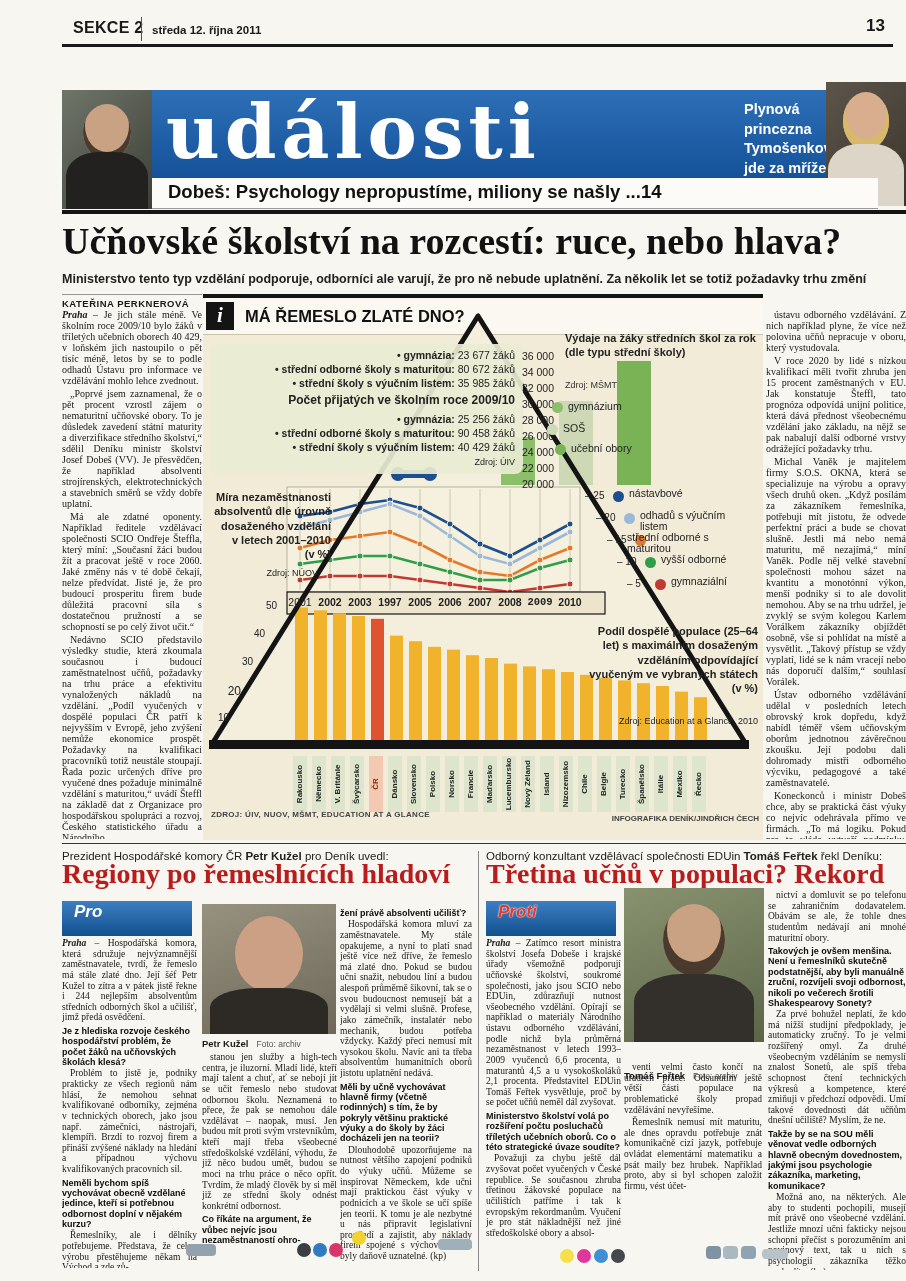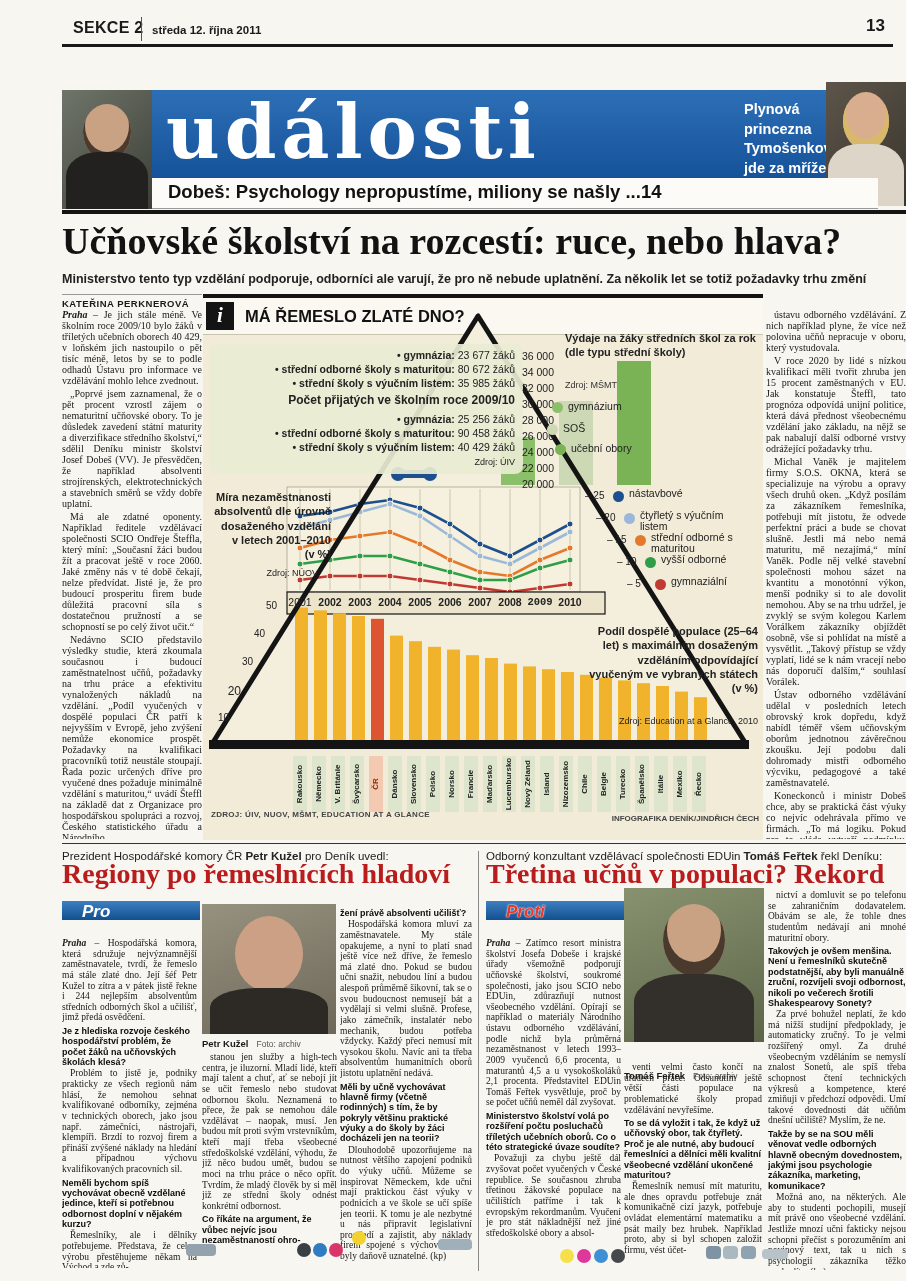--- a/index.html
+++ b/index.html
@@ -64,22 +64,22 @@
         font-family:"Liberation Serif",serif;font-style:italic;font-weight:bold;font-size:21px;line-height:27px;}
   .infog-title{left:42px;top:13px;font-size:16.5px;font-weight:bold;color:#111;}
   .ig-label{position:absolute;color:#222;}
   
   .sep-rule{left:62px;top:843px;width:844px;height:1px;background:#333;}
   .vdiv{left:478px;top:851px;width:1px;height:420px;background:#888;}
   .kicker{top:850px;font-size:11.5px;color:#222;white-space:nowrap;overflow:hidden;}
   .kicker b{font-weight:bold;}
   .headline2{top:858px;font-family:"Liberation Serif",serif;font-weight:bold;font-size:28px;
              color:#b91c1c;white-space:nowrap;}
-  .badge{top:901px;width:118px;height:19px;background:linear-gradient(180deg,#3d7fc1,#12508f);
-         color:#fff;font-weight:bold;font-style:italic;font-size:17px;line-height:22px;padding-left:20px;}
+  .badge{top:901px;width:118px;height:35px;background:linear-gradient(180deg,#3d7fc1,#12508f);
+         color:#fff;font-weight:bold;font-style:italic;font-size:17px;line-height:22px;padding-left:12px;}
   .badge.proti{color:#e8372c;text-shadow:0 0 2px #fff,0 0 1px #fff;}
   .caption{font-size:9.5px;}
   .caption b{font-weight:bold;}
   .caption .credit{color:#555;font-size:8.5px;margin-left:8px;}
   .icol{font-size:9.5px;line-height:1.12;}
   .icol p{margin:0 0 2px 0;}
   
   .mark{position:absolute;border-radius:7px;}
 </style>
 </head>
@@ -264,40 +264,40 @@
       <div class="ig-label" style="left: 365px; top: 106px; font-size: 10.5px;">gymnázium</div>
       <div class="ig-label" style="left: 344px; top: 130px; width: 11px; height: 11px; border-radius: 50%; background: rgb(205, 217, 180);"></div>
       <div class="ig-label" style="left: 360px; top: 128px; font-size: 10.5px;">SOŠ</div>
       <div class="ig-label" style="left: 352px; top: 150px; width: 11px; height: 11px; border-radius: 50%; background: rgb(121, 179, 86);"></div>
       <div class="ig-label" style="left: 368px; top: 148px; font-size: 10.5px;">učební obory</div>
       <div class="ig-label" style="left: 382px; top: 196px; font-size: 10px;">– 25</div>
       <div class="ig-label" style="left: 410px; top: 197px; width: 11px; height: 11px; border-radius: 50%; background: rgb(29, 79, 143);"></div>
       <div class="ig-label" style="left: 426px; top: 194px; font-size: 10.5px; width: 100px; line-height: 1.05;">nástavbové</div>
       <div class="ig-label" style="left: 393px; top: 218px; font-size: 10px;">– 20</div>
       <div class="ig-label" style="left: 421px; top: 219px; width: 11px; height: 11px; border-radius: 50%; background: rgb(156, 184, 217);"></div>
-      <div class="ig-label" style="left: 437px; top: 216px; font-size: 10.5px; width: 100px; line-height: 1.05;">čtyřletý s výučním listem</div>
+      <div class="ig-label" style="left: 437px; top: 216px; font-size: 10.5px; width: 100px; line-height: 1.05;">odhadů s výučním listem</div>
       <div class="ig-label" style="left: 404px; top: 240px; font-size: 10px;">– 15</div>
       <div class="ig-label" style="left: 432px; top: 241px; width: 11px; height: 11px; border-radius: 50%; background: rgb(229, 121, 43);"></div>
-      <div class="ig-label" style="left: 448px; top: 238px; font-size: 10.5px; width: 100px; line-height: 1.05;">střední odborné s maturitou</div>
+      <div class="ig-label" style="left: 424px; top: 238px; font-size: 10.5px; width: 100px; line-height: 1.05;">střední odborné s maturitou</div>
       <div class="ig-label" style="left: 414px; top: 262px; font-size: 10px;">– 10</div>
       <div class="ig-label" style="left: 442px; top: 263px; width: 11px; height: 11px; border-radius: 50%; background: rgb(47, 158, 73);"></div>
       <div class="ig-label" style="left: 458px; top: 260px; font-size: 10.5px; width: 100px; line-height: 1.05;">vyšší odborné</div>
       <div class="ig-label" style="left: 424px; top: 284px; font-size: 10px;">– 5</div>
       <div class="ig-label" style="left: 452px; top: 285px; width: 11px; height: 11px; border-radius: 50%; background: rgb(192, 58, 50);"></div>
       <div class="ig-label" style="left: 468px; top: 282px; font-size: 10.5px; width: 100px; line-height: 1.05;">gymnaziální</div>
       <div class="ig-label" style="left: 0px; top: 196px; width: 128px; text-align: right; font-weight: bold; font-size: 11px; line-height: 1.3; white-space: pre-line;">Míra nezaměstnanosti
 absolventů dle úrovně
 dosaženého vzdělání
 v letech 2001–2010
 (v %)</div>
       <div class="ig-label" style="left: 0px; top: 274px; width: 115px; text-align: right; font-size: 9px;">Zdroj: NÚOV</div>
       <div class="ig-label" style="left: 82px; top: 302px; width: 30px; text-align: center; font-weight: normal; font-size: 10.5px;">2001</div>
       <div class="ig-label" style="left: 112px; top: 302px; width: 30px; text-align: center; font-weight: bold; font-size: 10.5px;">2002</div>
       <div class="ig-label" style="left: 142px; top: 302px; width: 30px; text-align: center; font-weight: bold; font-size: 10.5px;">2003</div>
-      <div class="ig-label" style="left: 172px; top: 302px; width: 30px; text-align: center; font-weight: bold; font-size: 10.5px;">2004</div>
+      <div class="ig-label" style="left: 172px; top: 302px; width: 30px; text-align: center; font-weight: bold; font-size: 10.5px;">1997</div>
       <div class="ig-label" style="left: 202px; top: 302px; width: 30px; text-align: center; font-weight: bold; font-size: 10.5px;">2005</div>
       <div class="ig-label" style="left: 232px; top: 302px; width: 30px; text-align: center; font-weight: bold; font-size: 10.5px;">2006</div>
       <div class="ig-label" style="left: 262px; top: 302px; width: 30px; text-align: center; font-weight: bold; font-size: 10.5px;">2007</div>
       <div class="ig-label" style="left: 292px; top: 302px; width: 30px; text-align: center; font-weight: bold; font-size: 10.5px;">2008</div>
       <div class="ig-label" style="left: 322px; top: 302px; width: 30px; text-align: center; font-weight: bold; font-size: 10.5px; font-family: Liberation Mono, monospace;">2009</div>
       <div class="ig-label" style="left: 352px; top: 302px; width: 30px; text-align: center; font-weight: bold; font-size: 10.5px;">2010</div>
       <div class="ig-label" style="left: 52px; top: 306px; width: 22px; text-align: right; font-size: 10px;">50</div>
       <div class="ig-label" style="left: 40px; top: 334px; width: 22px; text-align: right; font-size: 10px;">40</div>
       <div class="ig-label" style="left: 28px; top: 362px; width: 22px; text-align: right; font-size: 10px;">30</div>
       <div class="ig-label" style="left: 16px; top: 390px; width: 22px; text-align: right; font-size: 12px;">20</div>
@@ -379,21 +379,20 @@
     </div>
   <div class="abs photo p-fertek">
       <div class="head"></div>
       <div class="body"></div>
     </div>
   <div class="abs caption" style="left:624px;top:1070px;width:140px;">
     <b>Tomáš Feřtek</b><span class="credit">Foto: archiv</span>
   </div>
   <div class="abs coltext icol" style="left:624px;top:1062px;width:138px;height:208px;">
       <p class="a">venti velmi často končí na úřadech práce. Odsunutím ještě větší části populace na problematické školy propad vzdělávání nevyřešíme.</p>
-      <p class="q">To se dá vyložit i tak, že když už učňovský obor, tak čtyřletý. Proč je ale nutné, aby budoucí řemeslníci a dělníci měli kvalitní všeobecné vzdělání ukončené maturitou?</p>
       <p class="a">Řemeslník nemusí mít maturitu, ale dnes opravdu potřebuje znát komunikačně cizí jazyk, potřebuje ovládat elementární matematiku a psát maily bez hrubek. Například proto, aby si byl schopen založit firmu, vést účet-</p>
     </div>
   <div class="abs coltext icol" style="left:768px;top:890px;width:138px;height:380px;">
       <p class="a">nictví a domluvit se po telefonu se zahraničním dodavatelem. Obávám se ale, že tohle dnes studentům nedávají ani mnohé maturitní obory.</p>
       <p class="q">Takových je ovšem menšina. Není u řemeslníků skutečně podstatnější, aby byli manuálně zruční, rozvíjeli svoji odbornost, nikoli po večerech šrotili Shakespearovy Sonety?</p>
       <p class="a">Za prvé bohužel neplatí, že kdo má nižší studijní předpoklady, je automaticky zručný. To je velmi rozšířený omyl. Za druhé všeobecným vzděláním se nemyslí znalost Sonetů, ale spíš třeba schopnost čtení technických výkresů a kompetence, které zmiňuji v předchozí odpovědi. Umí takové dovednosti dát učňům dnešní učiliště? Myslím, že ne.</p>
       <p class="q">Takže by se na SOU měli věnovat vedle odborných hlavně obecným dovednostem, jakými jsou psychologie zákazníka, marketing, komunikace?</p>
       <p class="a">Možná ano, na některých. Ale aby to studenti pochopili, musejí mít právě ono všeobecné vzdělání. Jestliže mnozí učni fakticky nejsou schopni přečíst s porozuměním ani novinový text, tak u nich s psychologií zákazníka těžko pochodíte. (kp)</p>
     </div>
 

